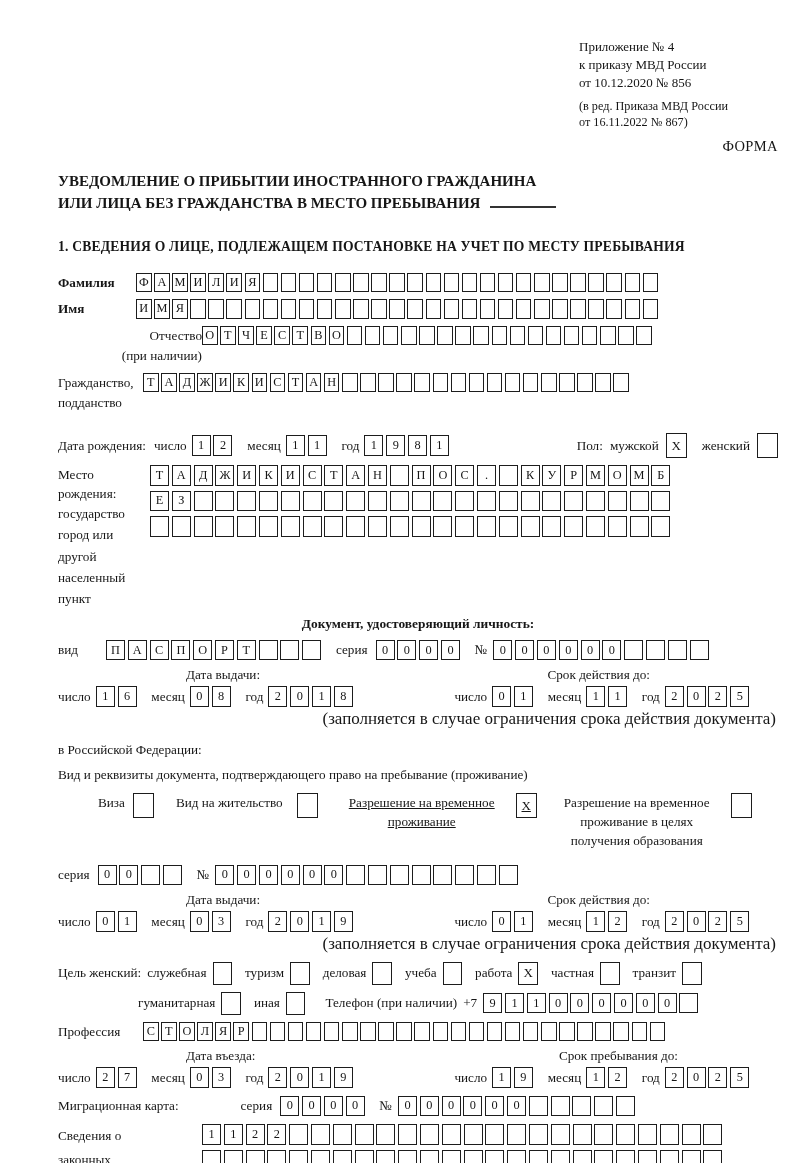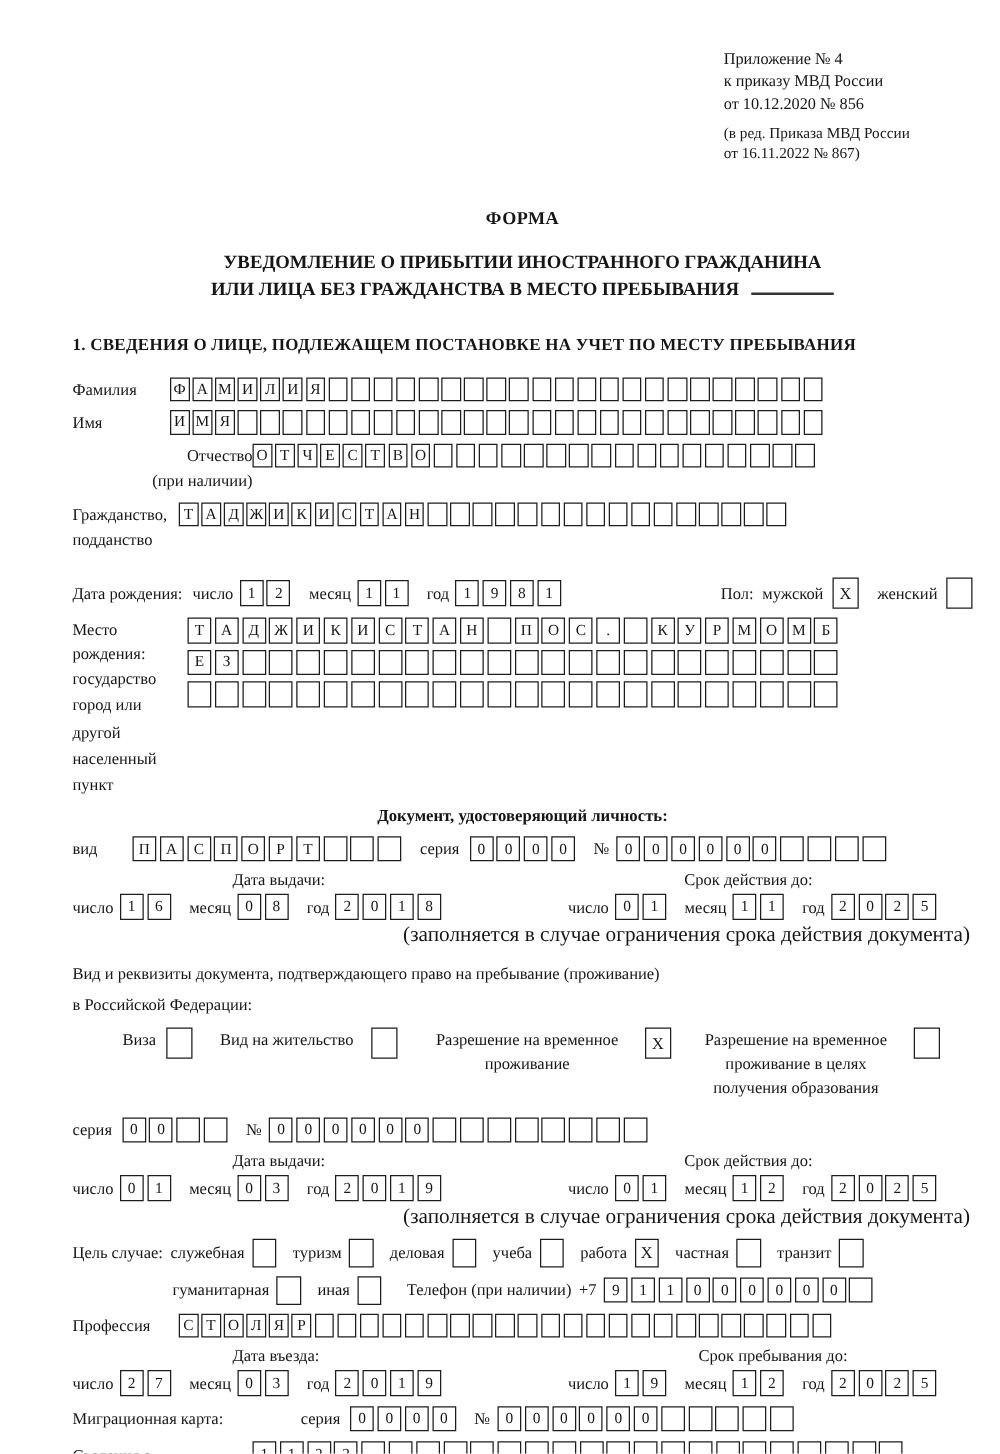--- a/index.html
+++ b/index.html
@@ -5,41 +5,41 @@
   * { margin:0; padding:0; box-sizing:border-box; }
   html,body { background:#ffffff; }
   .page {
     width:800px; height:1163px; background:#ffffff; color:#161616;
     font-family:"Liberation Serif","DejaVu Serif",serif;
     font-size:13.2px; padding:38px 22px 14px 58px; overflow:hidden; position:relative;
   }
   
   .appendix { margin-left:521px; line-height:1.4; font-size:13px; }
   .appendix-note { margin-left:521px; line-height:1.35; font-size:12.2px; margin-top:5px; }
-  .forma { text-align:center; font-weight:bold; font-size:14.5px; margin-top:36px; letter-spacing:.4px; }
-  .title { text-align:center; font-weight:bold; font-size:15px; line-height:1.5; margin-top:15px; }
+  .forma { text-align:right; font-weight:normal; font-size:14.5px; margin-top:7px; letter-spacing:.4px; }
+  .title { font-weight:bold; font-size:15px; line-height:1.5; margin-top:15px; }
   .blank-line { display:inline-block; width:66px; border-bottom:2px solid #333; height:13px; margin-left:10px; }
   .sec-heading { font-weight:bold; font-size:13.6px; margin-top:24px; margin-bottom:18px; letter-spacing:.2px; }
   
   .frow { display:flex; align-items:flex-start; margin-bottom:7px; }
   .lbl { white-space:nowrap; line-height:1.45; }
   .sublbl { line-height:1.6; }
   .cells { display:flex; flex-wrap:nowrap; }
   .cells .bx {
     width:15.5px; height:19.5px; border:1.6px solid #1d1d1d; margin-right:2.6px;
     display:flex; align-items:center; justify-content:center; font-size:12.3px; flex:none;
   }
   .cells.w .bx { width:19px; height:20.5px; margin-right:2.8px; }
   .chk {
     width:21px; height:25px; border:1.7px solid #1d1d1d; flex:none;
     display:inline-flex; align-items:center; justify-content:center; font-size:13px;
   }
   .chk.sm { width:19.5px; height:23px; }
   
-  .lblcol-78 { width:78px; flex:none; }
+  .lblcol-78 { width:78px; flex:none;font-weight:bold; }
   .lblcol-105 { width:144px; flex:none;text-align:right; }
   .lblcol-85 { width:85px; flex:none; }
   .lblcol-92 { width:92px; flex:none; }
   .stackrows > .cells { margin-bottom:5px; }
   .sexgrp { display:flex; align-items:center; margin-left:auto; }
   .sexgrp .lbl { margin-right:7px; }
   .sexgrp .gap { width:15px; }
   .doc-heading { text-align:center; font-weight:bold; font-size:13.4px; margin:6px 0 8px 0; }
   .dg { display:flex; align-items:center; }
   .dg .lbl { margin-right:5px; }
@@ -429,33 +429,33 @@
           <span class="bx">2</span>
           <span class="bx">0</span>
           <span class="bx">2</span>
           <span class="bx">5</span>
         </span>
     </span>
   </div>
   <div class="note-right">(заполняется в случае ограничения срока действия документа)</div>
 
   <div class="intro">
+    <div>в Российской Федерации:</div>
     <div>Вид и реквизиты документа, подтверждающего право на пребывание (проживание)</div>
-    <div>в Российской Федерации:</div>
   </div>
   <div class="frow resrow">
     <span class="opt">
       <span class="olbl">Виза</span>
       <span class="chk"></span>
     </span>
     <span class="opt" style="margin-left:22px;text-align:center;">
       <span class="olbl" style="margin-right:14px;">Вид на жительство</span>
       <span class="chk"></span>
     </span>
-    <span class="opt" style="margin-left:18px;">
+    <span class="opt" style="margin-left:18px;text-decoration:underline;">
       <span class="olblw">Разрешение на временное проживание</span>
       <span class="chk">X</span>
     </span>
     <span class="opt" style="margin-left:14px;">
       <span class="olblw">Разрешение на временное проживание в целях получения образования</span>
       <span class="chk"></span>
     </span>
   </div>
 
   <div class="frow">
@@ -525,21 +525,21 @@
           <span class="bx">2</span>
           <span class="bx">0</span>
           <span class="bx">2</span>
           <span class="bx">5</span>
         </span>
     </span>
   </div>
   <div class="note-right">(заполняется в случае ограничения срока действия документа)</div>
 
   <div class="frow purp" style="margin-top:4px;">
-    <span class="lbl">Цель случае:</span>
+    <span class="lbl">Цель женский:</span>
     <span class="lbl">служебная</span>
     <span class="chk sm"></span>
     <span class="lbl">туризм</span>
     <span class="chk sm"></span>
     <span class="lbl">деловая</span>
     <span class="chk sm"></span>
     <span class="lbl">учеба</span>
     <span class="chk sm"></span>
     <span class="lbl">работа</span>
     <span class="chk sm">X</span>

